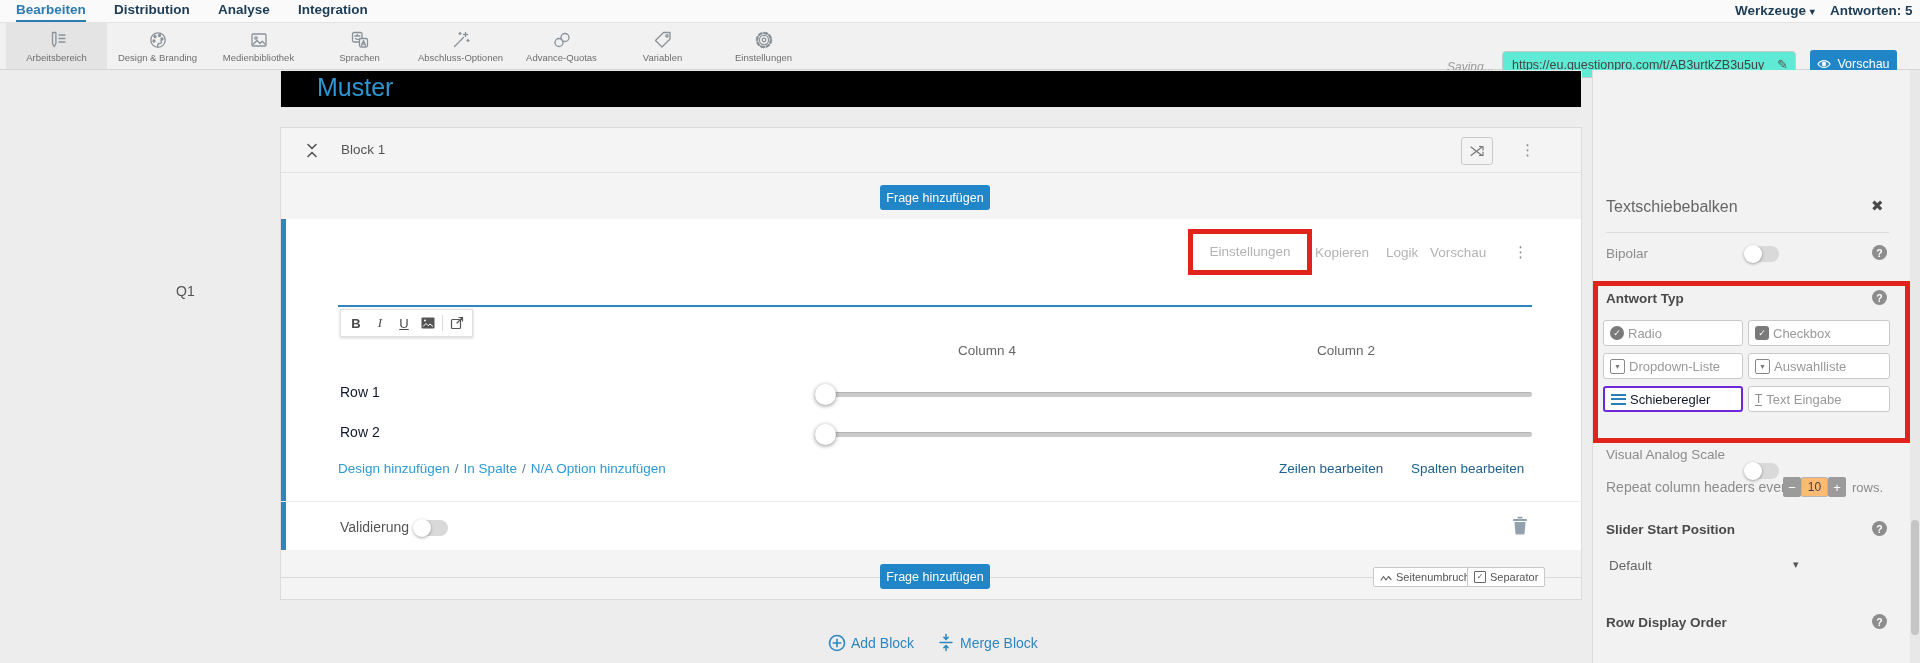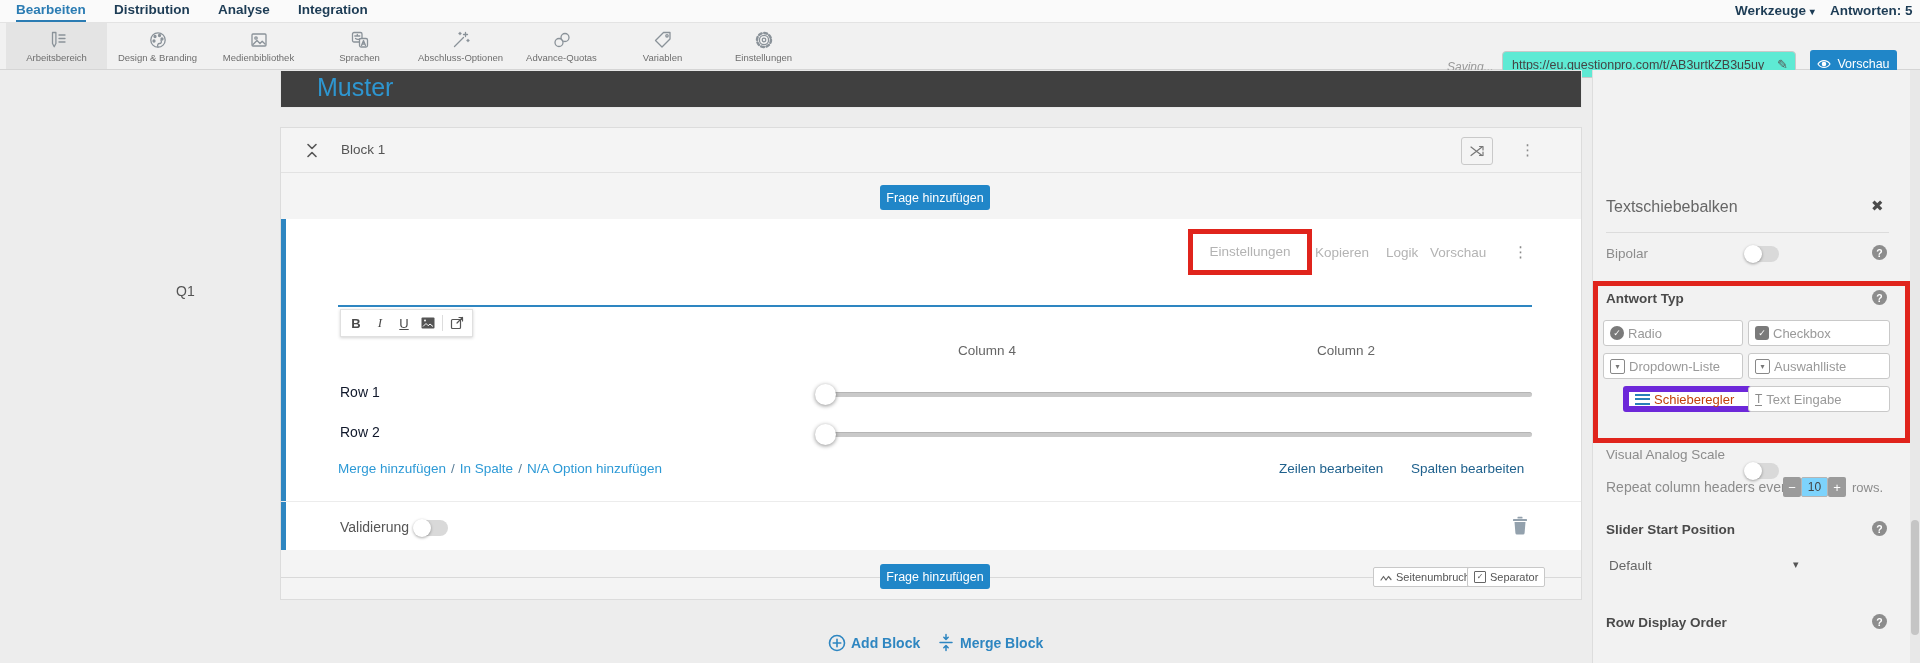--- a/index.html
+++ b/index.html
@@ -21,21 +21,21 @@
   .titem .tlabel{font-size:9.5px;color:#6e6e6e;white-space:nowrap;}
   .lineicon{stroke:#8a9299;fill:none;stroke-width:1.3;stroke-linecap:round;stroke-linejoin:round;}
   #saving{left:1447px;top:37px;font-size:12px;font-style:italic;color:#999;}
   #urlbox{left:1502px;top:28px;width:294px;height:27px;background:#5eead4;border:1px solid #c9c9c9;border-radius:4px;box-sizing:border-box;display:flex;align-items:center;}
   #urlbox input{flex:1;border:none;background:transparent;font-family:"Liberation Sans",sans-serif;font-size:12.5px;color:#444;padding:0 4px 0 9px;outline:none;}
   #url-pencil{font-size:13px;color:#555;padding-right:7px;cursor:pointer;}
   .btn-blue{background:#2086c8;color:#fff;border-radius:3px;display:flex;align-items:center;justify-content:center;font-size:12.5px;cursor:pointer;}
   #vorschau-btn{left:1810px;top:27px;width:87px;height:28px;gap:6px;}
   
   #q-label{left:176px;top:283px;font-size:14px;color:#545454;}
-  #muster-band{left:280px;top:70px;width:1302px;height:38px;background:#404040;border:1px solid #e8e8e8;box-sizing:border-box;}
+  #muster-band{left:280px;top:70px;width:1302px;height:38px;background:#000000;border:1px solid #e8e8e8;box-sizing:border-box;}
   #muster-title{left:36px;top:2px;font-size:25px;color:#2e96d0;}
   #block{left:280px;top:127px;width:1302px;height:473px;background:#f4f4f4;border:1px solid #dcdcdc;box-sizing:border-box;}
   #block-header{left:0;top:0;width:1300px;height:44px;border-bottom:1px solid #e2e2e2;}
   #block-title{left:60px;top:0;line-height:44px;font-size:13.5px;color:#555;}
   #shuffle-box{right:88px;top:9px;width:30px;height:26px;border:1px solid #c9c9c9;border-radius:3px;display:flex;align-items:center;justify-content:center;cursor:pointer;}
   .kebab{font-size:15px;color:#8a8a8a;letter-spacing:0;cursor:pointer;}
   #block-kebab{right:46px;top:0;line-height:44px;}
   #addq-top{left:599px;top:57px;width:110px;height:25px;}
   #qcard{left:0;top:91px;width:1300px;height:331px;background:#fff;}
   #qcard-bar{left:0;top:91px;width:5px;height:331px;background:#2e86c1;}
@@ -56,40 +56,40 @@
   .dark-link{font-size:13.5px;color:#1f618d;cursor:pointer;}
   #q-divider{left:0;top:373px;width:1300px;height:1px;background:#ececec;}
   #validierung-label{left:59px;top:391px;font-size:14px;color:#555;}
   .toggle{width:34px;height:16px;border-radius:9px;background:#d9d9d9;position:relative;cursor:pointer;}
   .toggle::before{content:"";position:absolute;left:-1px;top:-1px;width:18px;height:18px;border-radius:50%;background:#fff;box-shadow:0 1px 3px rgba(0,0,0,.35);}
   #block-footer-line{left:0;top:449px;width:1300px;height:1px;background:#d9d9d9;}
   #addq-bottom{left:599px;top:436px;width:110px;height:25px;}
   .badge{top:439px;height:20px;background:#fff;border:1px solid #c8c8c8;border-radius:2px;display:flex;align-items:center;gap:4px;padding:0 6px;font-size:11px;color:#555;box-sizing:border-box;cursor:pointer;}
   .sepbox{width:10px;height:10px;border:1px solid #666;border-radius:1px;display:flex;align-items:center;justify-content:center;}
   .sepbox i{font-style:normal;font-size:8px;color:#555;line-height:1;}
-  #addblock-row{left:0;top:628px;width:1920px;height:30px;font-weight:bold;}
+  #addblock-row{left:0;top:628px;width:1920px;height:30px;}
   .blockaction-label{top:7px;font-size:14px;color:#2e86c1;cursor:pointer;}
   
   #panel{left:1592px;top:70px;width:318px;height:593px;background:#f2f2f2;border-left:1px solid #ddd;box-sizing:border-box;}
   #panel-title{left:13px;top:128px;font-size:16px;color:#666;}
   #panel-close{left:278px;top:127px;font-size:15px;color:#4a4a4a;cursor:pointer;}
   #panel-divider{left:13px;top:162px;width:283px;height:1px;background:#dcdcdc;}
   .panel-label{font-size:13.5px;color:#8c8c8c;}
   .panel-heading{font-size:13.5px;font-weight:bold;color:#4a4a4a;}
   .help{width:15px;height:15px;border-radius:50%;background:#8d8d8d;color:#fff;font-size:10.5px;font-weight:bold;display:flex;align-items:center;justify-content:center;cursor:pointer;}
   #redbox{left:0;top:211px;width:317px;height:162px;border:5px solid #e0241c;box-sizing:border-box;}
   .type-btn{height:26px;background:#fff;border:1px solid #c9c9c9;border-radius:3px;box-sizing:border-box;display:flex;align-items:center;gap:4px;padding-left:6px;font-size:13px;color:#999;cursor:pointer;}
-  .type-btn.selected{border:6px solid #6d28d9;color:#c2410c;margin-left:20px;}
+  .type-btn.selected{border:2px solid #6d28d9;color:#0f172a;}
   .chip{width:14px;height:14px;border-radius:50%;background:#7a7a7a;color:#fff;font-size:9px;display:flex;align-items:center;justify-content:center;flex:none;}
   .chip.square{border-radius:3px;}
   .ddicon{width:13px;height:13px;border:1px solid #888;border-radius:2px;color:#777;font-size:8px;display:flex;align-items:center;justify-content:center;flex:none;}
   .slidericon{width:15px;height:11px;flex:none;background:repeating-linear-gradient(to bottom,#2980b9 0 2px,transparent 2px 4.5px);}
   .ticon{font-size:12px;color:#8a8a8a;border-bottom:1px solid #8a8a8a;line-height:12px;flex:none;}
   .stepper-btn{width:18px;height:20px;background:#9b9b9b;color:#fff;border-radius:2px;display:flex;align-items:center;justify-content:center;font-size:13px;cursor:pointer;}
-  #repeat-input{left:208px;top:407px;width:27px;height:20px;border:1px solid #b5b5b5;border-radius:2px;box-sizing:border-box;font-family:"Liberation Sans",sans-serif;font-size:12px;color:#444;text-align:center;background:#7dd3fc;}
+  #repeat-input{left:208px;top:407px;width:27px;height:20px;border:1px solid #b5b5b5;border-radius:2px;box-sizing:border-box;font-family:"Liberation Sans",sans-serif;font-size:12px;color:#444;text-align:center;background:#fdba74;}
   #select-caret{left:200px;top:488px;font-size:11px;color:#555;}
   
   #scroll-track{left:1910px;top:70px;width:10px;height:593px;background:#e8e8e8;}
   #scroll-thumb{left:1911px;top:520px;width:8px;height:115px;background:#c5c5c5;border-radius:4px;}
 </style>
 </head>
 <body>
 
 <div id="topnav" class="abs">
   <span class="abs navtab active" style="left:16px">Bearbeiten</span>
@@ -274,21 +274,21 @@
 
   <span class="abs rowlabel" style="top:256px">Row 1</span>
   <div class="abs slider-track" style="top:264px"></div>
   <div class="abs slider-handle" style="top:256px"></div>
 
   <span class="abs rowlabel" style="top:296px">Row 2</span>
   <div class="abs slider-track" style="top:304px"></div>
   <div class="abs slider-handle" style="top:296px"></div>
 
   <div id="row-links" class="abs">
-    <span class="blue-link">Merge hinzufügen</span>
+    <span class="blue-link">Design hinzufügen</span>
     <span class="link-sep">/</span>
     <span class="blue-link">In Spalte</span>
     <span class="link-sep">/</span>
     <span class="blue-link">N/A Option hinzufügen</span>
   </div>
   <span class="abs dark-link" style="left:998px;top:333px">Zeilen bearbeiten</span>
   <span class="abs dark-link" style="left:1130px;top:333px">Spalten bearbeiten</span>
 
   <div id="q-divider" class="abs"></div>
   <span id="validierung-label" class="abs">Validierung</span>

